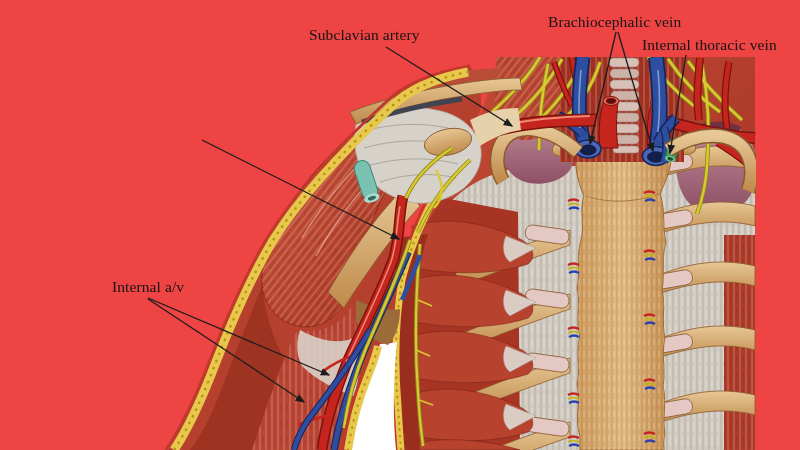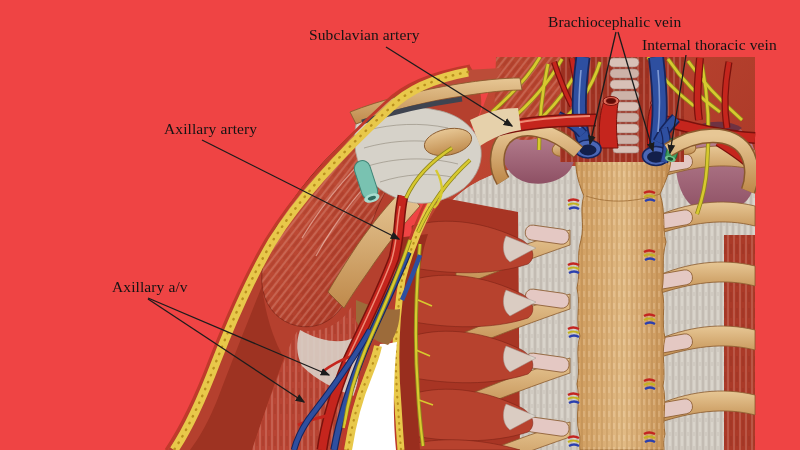--- a/index.html
+++ b/index.html
@@ -379,15 +379,14 @@
     <path d="M686,55 L670,153" marker-end="url(#arrow)"></path>
     <path d="M202,140 L399,239" marker-end="url(#arrow)"></path>
     <path d="M148,298 L329,375" marker-end="url(#arrow)"></path>
     <path d="M148,299 L304,402" marker-end="url(#arrow)"></path>
   </g>
 </svg>
 
   <div class="lbl" style="left:309px;top:26px">Subclavian artery</div>
   <div class="lbl" style="left:548px;top:13px">Brachiocephalic vein</div>
   <div class="lbl" style="left:642px;top:36px">Internal thoracic vein</div>
-  <div class="lbl" style="left:164px;top:120px">Axillary artery</div>
-  <div class="lbl" style="left:112px;top:278px">Axillary a/v</div>
+  <div class="lbl" style="left:112px;top:278px">Internal a/v</div>
 </div>
 
 </body></html>

